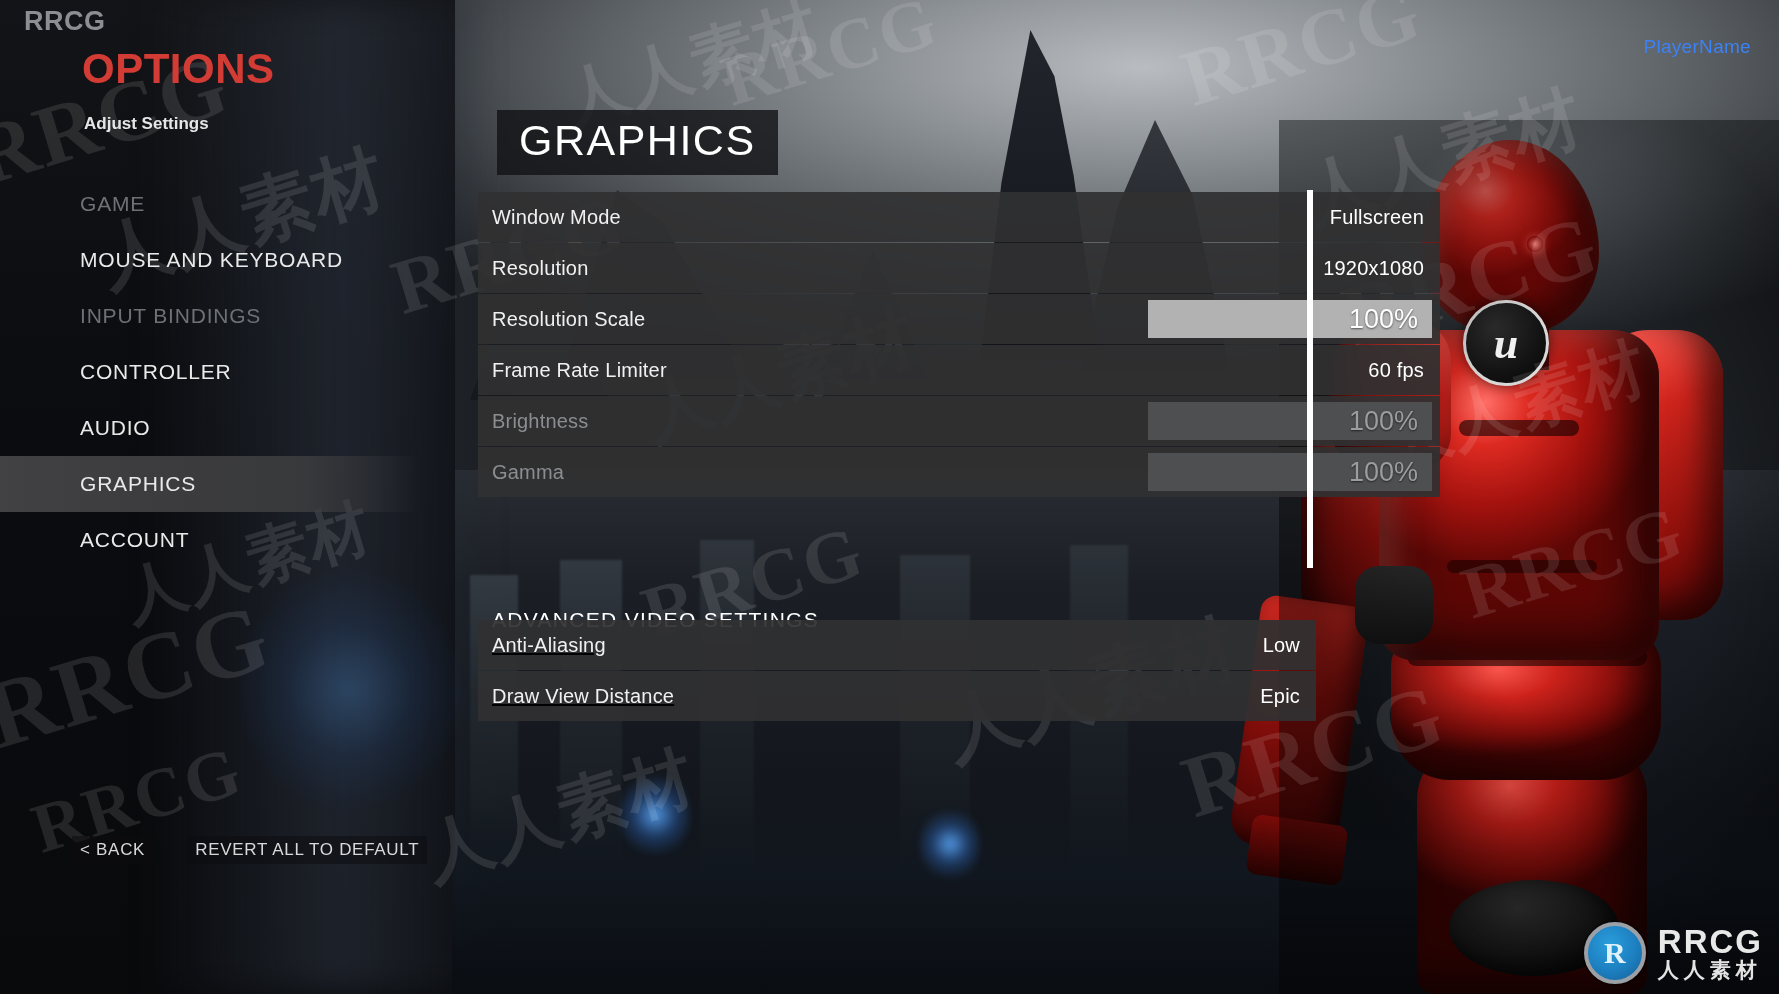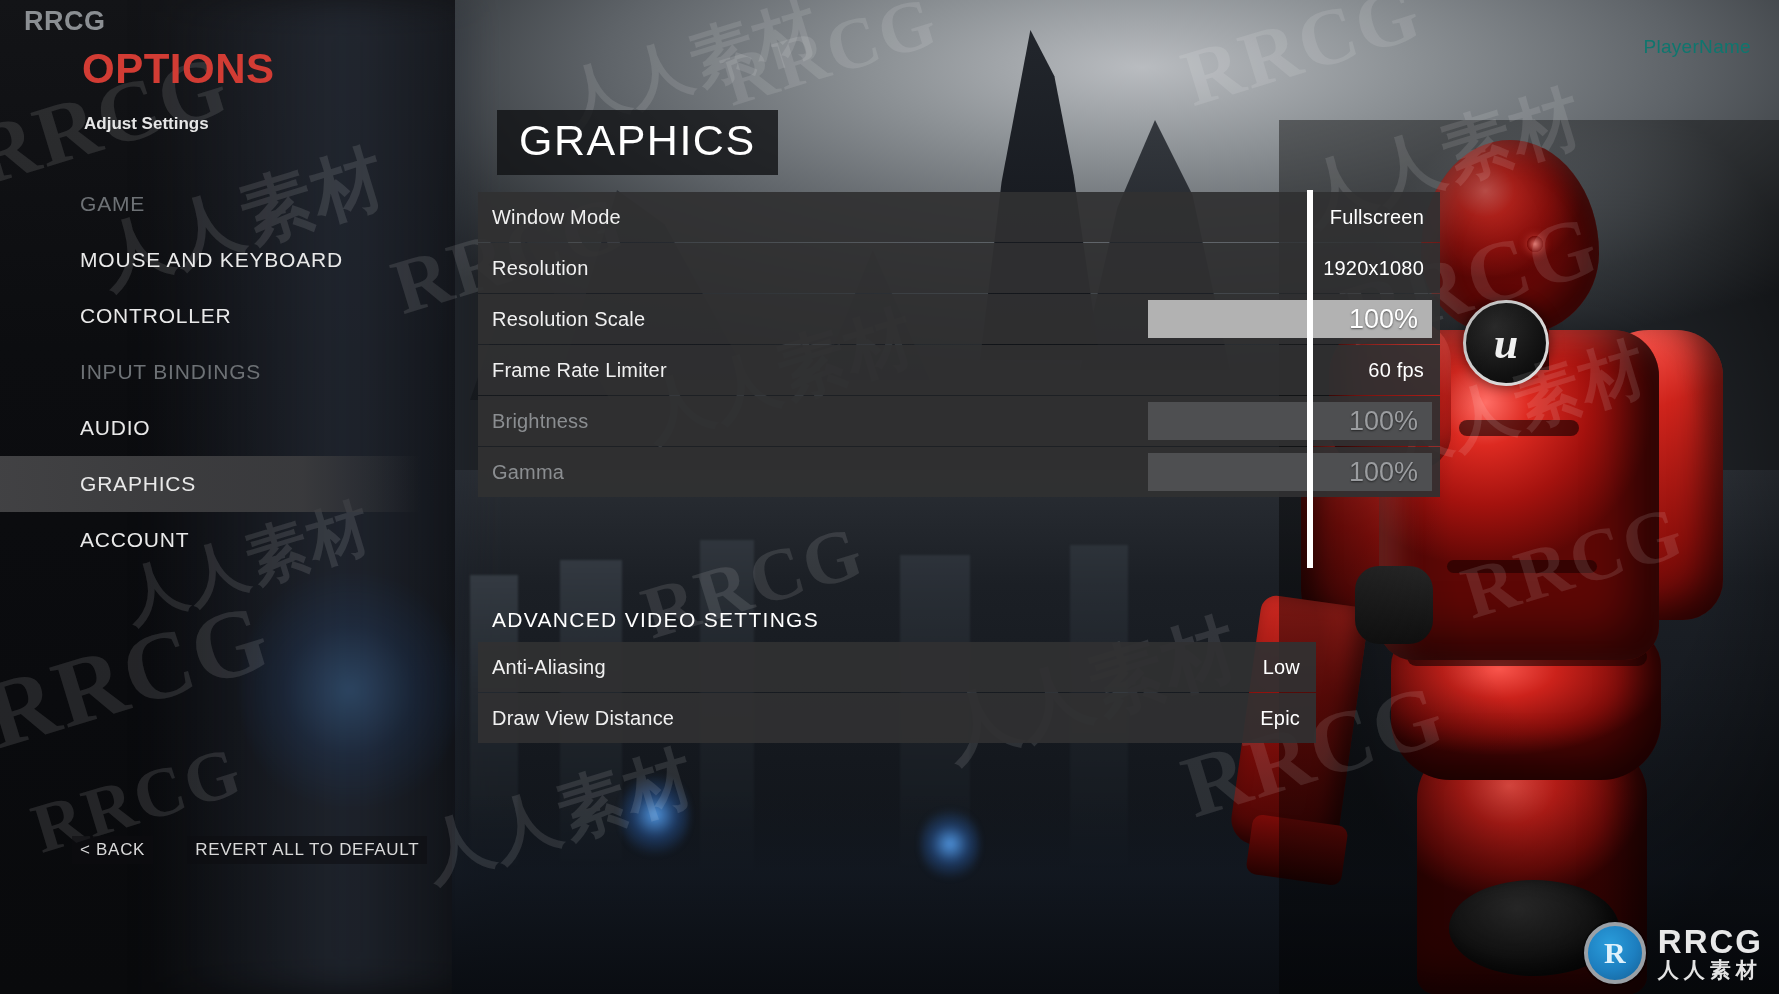--- a/index.html
+++ b/index.html
@@ -231,21 +231,21 @@
     display:flex; align-items:center; gap:34px; padding-left:72px;
   }
   .bb-btn {
     font-size:17px; color:#d9d9d9; letter-spacing:.7px; cursor:pointer;
     background:rgba(12,13,16,.55); padding:4px 8px;
   }
 
   
   .player-name {
     position:absolute; right:28px; top:36px;
-    font-size:19px; color:#0f766e; letter-spacing:.3px;
+    font-size:19px; color:#3b82f6; letter-spacing:.3px;
   }
 
   .section-title-box {
     position:absolute; left:497px; top:110px;
     background:rgba(16,17,20,.80);
     padding:8px 22px 12px 22px;
   }
   .section-title {
     font-size:43px; color:#ffffff; letter-spacing:1.5px; line-height:1.05;
     font-weight:normal;
@@ -287,21 +287,21 @@
     position:absolute; right:14px; top:50%; transform:translateY(-50%);
     width:31px; height:31px;
     background:#050505; border:3px solid #f2f2f2;
   }
 
   .adv-heading {
     position:absolute; left:492px; top:608px;
     font-size:21px; color:#ffffff; letter-spacing:1.3px;
   }
 
-  .settings-wrap-2 { position:absolute; left:478px; top:642px; width:838px; }
+  .settings-wrap-2 { position:absolute; left:478px; top:620px; width:838px;text-decoration:underline; }
 
   .scrollbar {
     position:absolute; left:1307px; top:190px; width:6px; height:378px;
     background:#ffffff;
   }
 
   
   .logo-corner {
     position:absolute; right:16px; bottom:10px;
     display:flex; align-items:center; gap:12px;
@@ -404,25 +404,25 @@
     <div class="opt-title">OPTIONS</div>
     <div class="opt-sub">Adjust Settings</div>
 
     <nav class="nav" id="nav-list">
         <div class="nav-item dim">
           <span>GAME</span>
         </div>
         <div class="nav-item">
           <span>MOUSE AND KEYBOARD</span>
         </div>
+        <div class="nav-item dim">
+          <span>INPUT BINDINGS</span>
+        </div>
         <div class="nav-item">
           <span>CONTROLLER</span>
-        </div>
-        <div class="nav-item dim">
-          <span>INPUT BINDINGS</span>
         </div>
         <div class="nav-item">
           <span>AUDIO</span>
         </div>
         <div class="nav-item active">
           <span>GRAPHICS</span>
         </div>
         <div class="nav-item">
           <span>ACCOUNT</span>
         </div>

